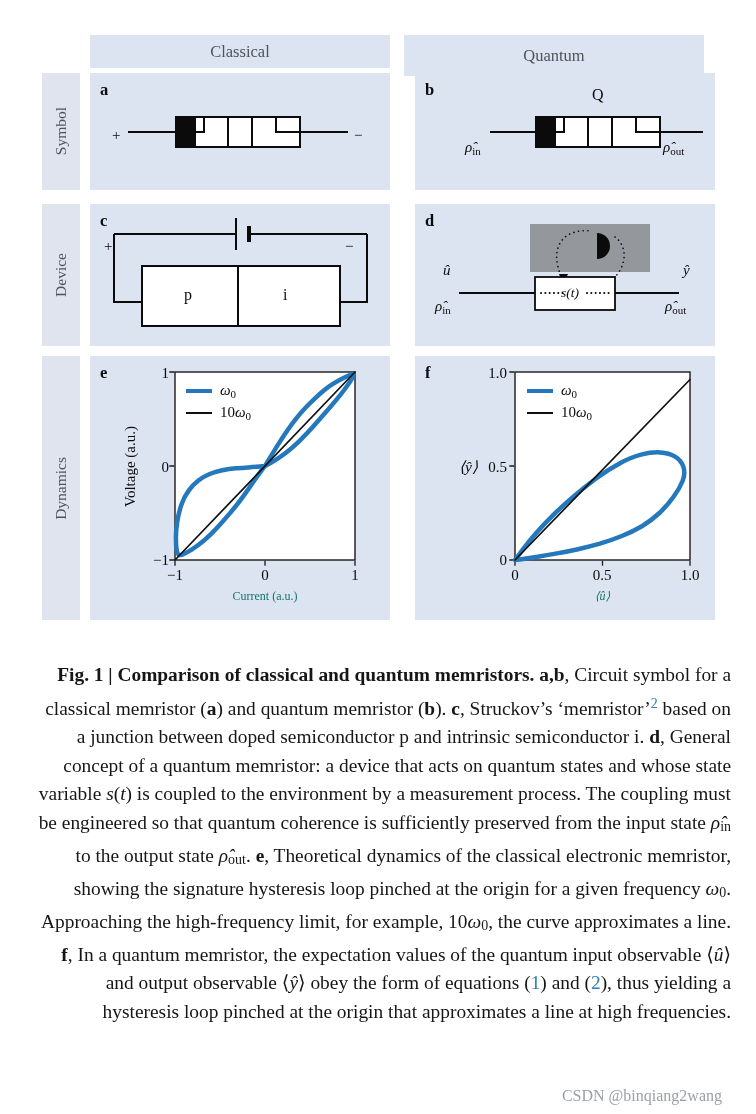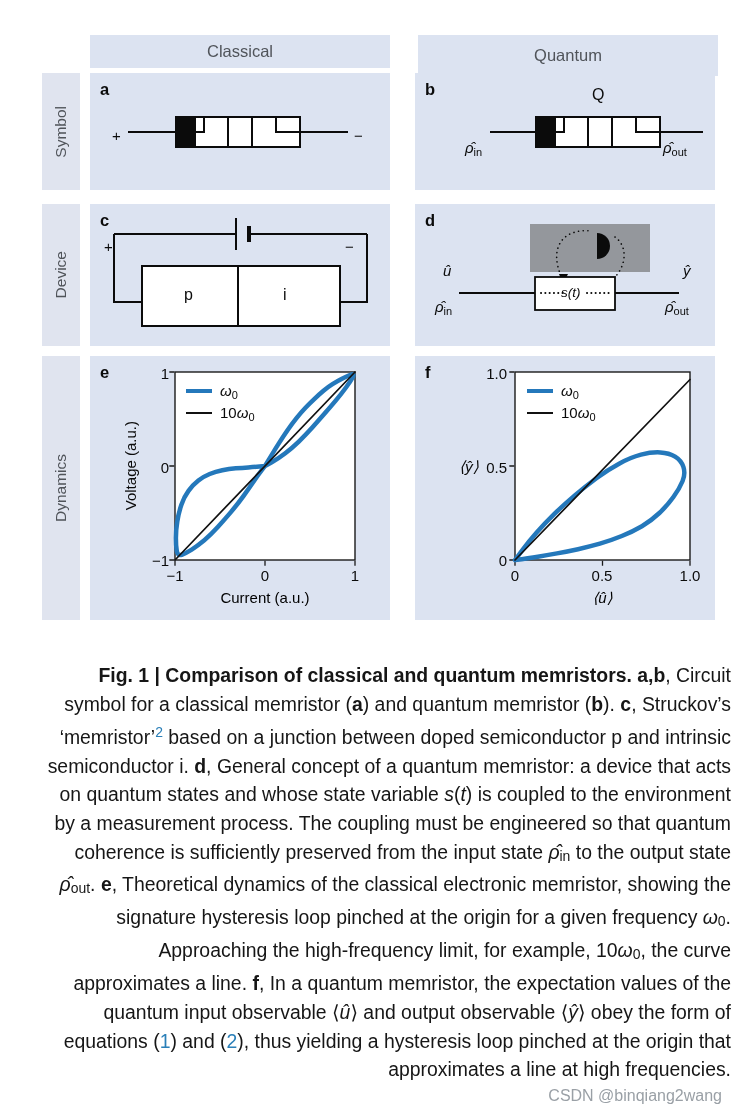--- a/index.html
+++ b/index.html
@@ -1,17 +1,17 @@
 <!DOCTYPE html>
 <html><head>
 <meta charset="utf-8">
 <style>
   *{margin:0;padding:0;box-sizing:border-box}
   html,body{background:#fff}
-  .page{position:relative;width:756px;height:1114px;background:#fff;font-family:Liberation Sans, sans-serif;color:#161616;overflow:hidden}
+  .page{position:relative;width:756px;height:1114px;background:#fff;font-family:Liberation Serif, serif;color:#161616;overflow:hidden}
 
   
   .blk{position:absolute;background:#dce3f1}
   .col-header{display:flex;align-items:center;justify-content:center;font-size:16.5px;color:#50545a}
   .row-strip{background:#e0e4ef;display:flex;align-items:center;justify-content:center}
   .row-strip .vtxt{writing-mode:vertical-rl;transform:rotate(180deg);font-size:15.5px;color:#50545a}
   .panel{position:absolute;background:#dce3f1}
   .panel > svg{position:absolute;left:0;top:0;display:block}
   .plabel{position:absolute;left:10px;top:7px;font-weight:bold;font-size:16.5px;color:#0b0b0b;z-index:3}
   .t{position:absolute;font-size:15px;color:#0b0b0b;white-space:nowrap;z-index:2}
@@ -23,21 +23,21 @@
   .dotline{stroke:#0b0b0b;stroke-width:2;fill:none;stroke-dasharray:0.1 4.2;stroke-linecap:round}
   .dotarc{stroke:#0b0b0b;stroke-width:1.6;fill:none;stroke-dasharray:0.1 4.6;stroke-linecap:round}
 
   
   path.series{fill:none;stroke-linejoin:round;stroke-linecap:round}
   .ticks{stroke:#1a1a1a;stroke-width:1.3;fill:none}
   .xt{position:absolute;width:34px;text-align:center;font-size:15px;color:#0b0b0b}
   .yt{position:absolute;text-align:right;font-size:15px;color:#0b0b0b}
   .ylab-rot{position:absolute;display:flex;align-items:center;z-index:2}
   .ylab-rot span{writing-mode:vertical-rl;transform:rotate(180deg);font-size:15px;color:#0b0b0b}
-  .xlab{position:absolute;text-align:center;font-size:15px;color:#000000}
+  .xlab{position:absolute;text-align:center;font-size:12px;color:#0f766e}
   .legend{position:absolute;z-index:2}
   .lrow{display:flex;align-items:center;height:22px;gap:8px}
   .lswatch{width:26px;display:inline-block}
   .lswatch.thick{height:4.5px;background:#2478bb}
   .lswatch.thin{height:1.7px;background:#111}
   .llabel{font-size:15px;color:#0b0b0b}
   .lsub{font-size:11px;vertical-align:-3px}
 
   
   .caption{position:absolute;left:37px;top:661px;width:694px;font-size:19.4px;line-height:28.6px;color:#161616;text-align:right}
@@ -48,21 +48,21 @@
   .caption .link{color:#2a7fb8}
 
   .watermark{position:absolute;right:34px;bottom:9px;font-size:16px;color:#9aa0a6}
 </style>
 </head>
 <body>
 
 <div class="page">
 
   <div class="blk col-header" style="left:90px;top:35px;width:300px;height:33px">Classical</div>
-  <div class="blk col-header" style="left:418px;top:35px;width:300px;height:41px">Quantum</div>
+  <div class="blk col-header" style="left:404px;top:35px;width:300px;height:41px">Quantum</div>
 
   <div class="blk row-strip" style="left:42px;top:73px;width:38px;height:117px">
     <span class="vtxt">Symbol</span>
   </div>
   <div class="blk row-strip" style="left:42px;top:204px;width:38px;height:142px">
     <span class="vtxt">Device</span>
   </div>
   <div class="blk row-strip" style="left:42px;top:356px;width:38px;height:264px">
     <span class="vtxt">Dynamics</span>
   </div>

